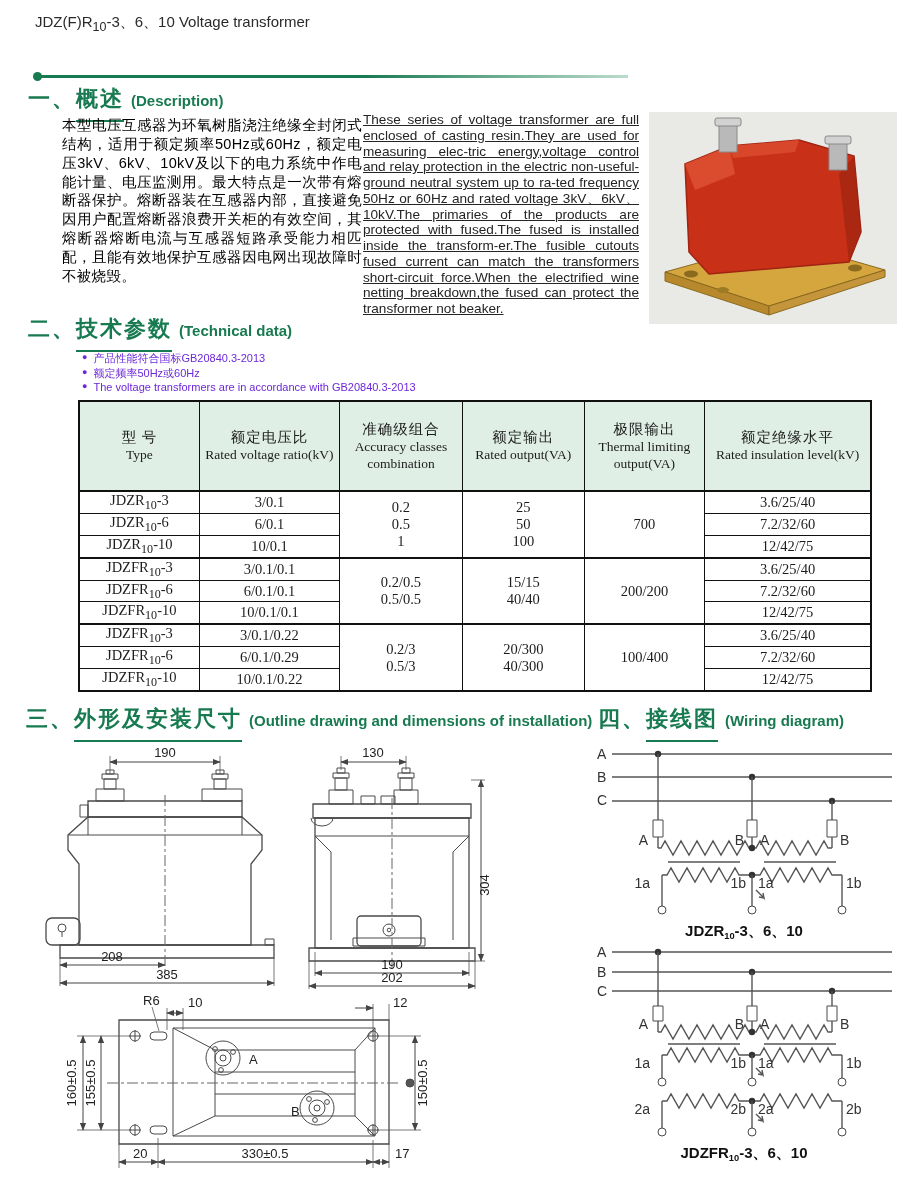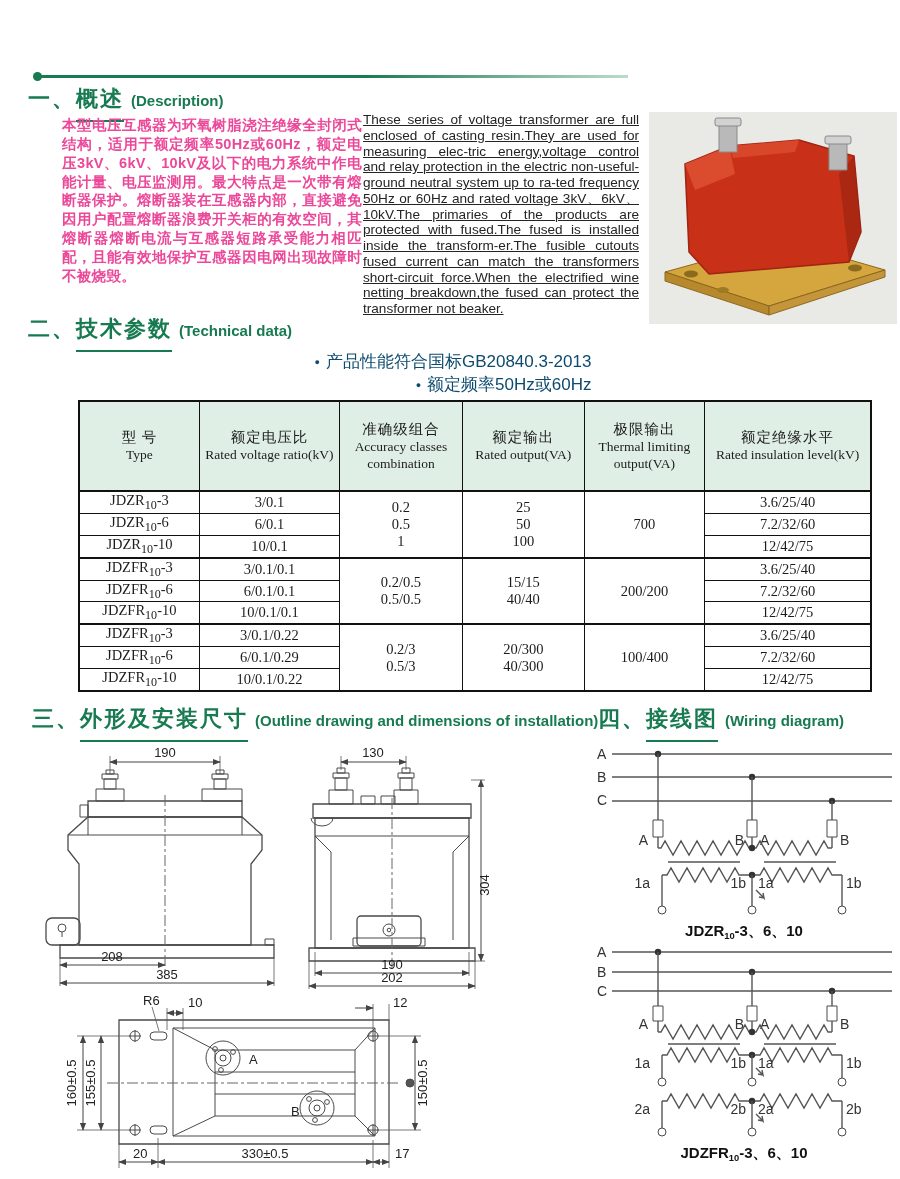--- a/index.html
+++ b/index.html
@@ -15,26 +15,26 @@
   .title sub,.model sub,.cap-sub{font-size:.62em;}
   .subtitle{font-size:15px;color:#2a2a2a;margin-top:3px;}
   .divider{height:3px;width:588px;background:linear-gradient(to right,var(--green) 55%,#bcdccb 100%);}
   .divider-dot{width:9px;height:9px;border-radius:50%;background:var(--green);}
   
   .sec-head{color:var(--green);font-weight:bold;white-space:nowrap;}
   .sec-head .num{font-size:22px;letter-spacing:2px;}
   .sec-head .cn{font-size:22px;letter-spacing:2px;border-bottom:2px solid var(--green);padding-bottom:9px;}
   .sec-head .en{font-size:15px;margin-left:7px;}
   
-  .desc-cn{width:300px;font-size:14.5px;line-height:1.3;text-align:justify;letter-spacing:.3px;color:#ec4899;font-weight:bold;}
+  .desc-cn{width:300px;font-size:14.5px;line-height:1.3;text-align:justify;letter-spacing:.3px;color:#000000;}
   .desc-en{width:534px;font-size:13.6px;line-height:1.16;text-align:justify;color:#242424;text-decoration:underline;}
   .photo-box{float:right;width:248px;height:212px;margin:0 0 6px 10px;}
   
   .bullets{margin:0;padding:0;list-style:none;}
-  .bullets li{font-size:17px;line-height:1.33;color:#0c4a6e;text-align:right;}
+  .bullets li{font-size:11px;line-height:1.33;color:#6d28d9;}
   .bullets li::before{content:"●";font-size:9px;vertical-align:2px;margin-right:6px;}
   
   table.spec{border-collapse:collapse;width:794px;table-layout:fixed;
     font-family:"Liberation Serif","DejaVu Serif",serif;border:2px solid #111;}
   table.spec th,table.spec td{border:1px solid #111;text-align:center;vertical-align:middle;padding:0 2px;}
   table.spec thead th{background:#e0efe6;font-weight:normal;height:88px;}
   table.spec thead .h-cn{font-size:14.5px;letter-spacing:1px;}
   table.spec thead .h-en{font-size:13.5px;line-height:1.2;}
   table.spec tbody td{height:20px;font-size:14.5px;}
   table.spec tbody tr.group-start td{border-top:2px solid #111;}
@@ -49,20 +49,21 @@
   .dim{stroke:#444;stroke-width:1;}
   .dimtxt{font-size:13px;fill:#222;}
   .wire{stroke:#555;stroke-width:1.4;fill:none;}
   .wlbl{font-size:14px;fill:#333;}
   .cap{font-size:15px;font-weight:bold;fill:#111;}
 </style>
 </head>
 <body>
 
 <div class="abs" style="left:35px;top:10px;">
+  <div class="subtitle"><span>JDZ(F)R</span><sub>10</sub><span>-3、6、10 Voltage transformer</span></div>
 </div>
 <div class="abs divider-dot" style="left:33px;top:72px;"></div>
 <div class="abs divider" style="left:40px;top:75px;"></div>
 
 <div class="abs sec-head" style="left:28px;top:84px;">
   <span class="num">一、</span><span class="cn">概述</span><span class="en">(Description)</span>
 </div>
 
 <div class="abs desc-cn" style="left:62px;top:116px;">本型电压互感器为环氧树脂浇注绝缘全封闭式结构，适用于额定频率50Hz或60Hz，额定电压3kV、6kV、10kV及以下的电力系统中作电能计量、电压监测用。最大特点是一次带有熔断器保护。熔断器装在互感器内部，直接避免因用户配置熔断器浪费开关柜的有效空间，其熔断器熔断电流与互感器短路承受能力相匹配，且能有效地保护互感器因电网出现故障时不被烧毁。</div>
 
@@ -190,21 +191,21 @@
         <td>7.2/32/60</td>
       </tr>
       <tr>
         <td><span>JDZFR<sub>10</sub>-10</span></td>
         <td>10/0.1/0.22</td>
         <td>12/42/75</td>
       </tr>
     </tbody>
 </table>
 
-<div class="abs sec-head" style="left:32px;top:704px;">
+<div class="abs sec-head" style="left:26px;top:704px;">
   <span class="num">三、</span><span class="cn">外形及安装尺寸</span><span class="en">(Outline drawing and dimensions of installation)</span>
 </div>
 <div class="abs sec-head" style="left:598px;top:704px;">
   <span class="num">四、</span><span class="cn">接线图</span><span class="en">(Wiring diagram)</span>
 </div>
 
 <svg class="abs draw" style="left:32px;top:740px;" width="255" height="250" viewBox="0 0 255 250">
   <defs>
     <marker id="fa1" viewBox="0 0 10 10" refX="9" refY="5" markerWidth="8" markerHeight="8" orient="auto-start-reverse">
       <path d="M0,1 L10,5 L0,9 z" fill="#444"></path>

